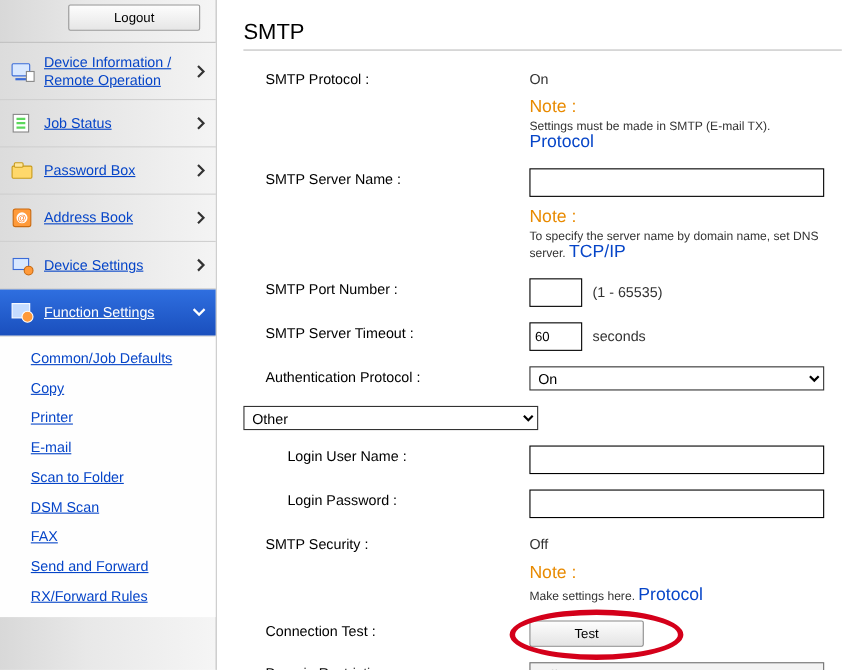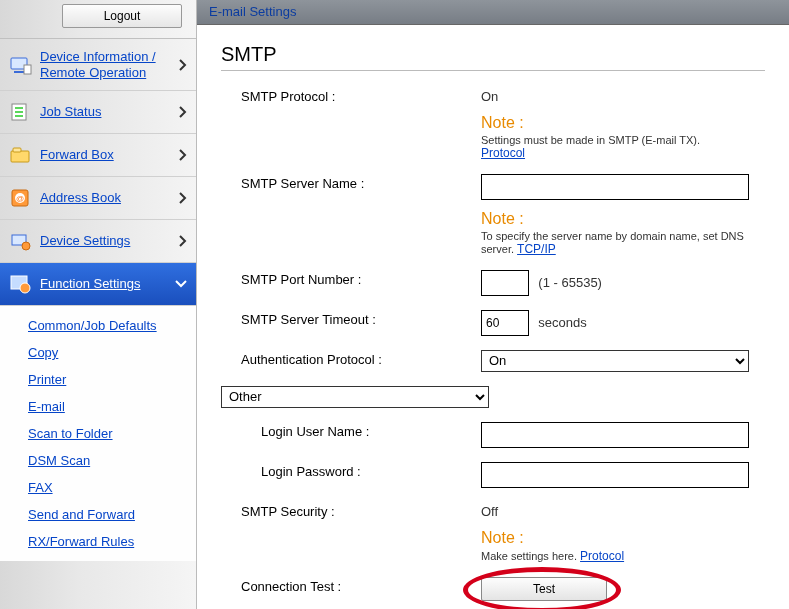--- a/index.html
+++ b/index.html
@@ -26,30 +26,30 @@
 .content { padding: 18px 24px; overflow: auto; height: 100%; background: #fff; }
 .section-title { font-size: 20px; color: #000; margin-bottom: 4px; }
 .section-divider { border: none; border-top: 1px solid #bbb; margin-bottom: 16px; }
 .form-row { display: flex; align-items: flex-start; margin-bottom: 14px; }
 .label-col { width: 260px; padding-left: 20px; padding-top: 2px; color: #000; font-size: 13px; }
 .label-col.indent { padding-left: 40px; }
 .value-col { flex: 1; position: relative; }
 .static-val { font-size: 13px; padding-top: 2px; }
 .note { color: #e88a00; font-size: 16px; margin-top: 10px; }
 .note-text { color: #333; font-size: 11px; margin-top: 2px; }
-.link { color: #0645c8; text-decoration: underline; font-size: 12px; cursor: pointer; }
+.link { color: #0645c8; font-size: 16px; cursor: pointer; }
 input.text-input { height: 26px; border: 1px solid #000; padding: 2px 4px; font-size: 12px; }
 input.wide { width: 268px; }
 input.small { width: 48px; }
 select.sel { height: 22px; border: 1px solid #333; font-size: 13px; padding: 1px 3px; background: #fff; }
 select.wide { width: 268px; }
 select.disabled { background: #efefef; color: #666; }
 .unit { font-size: 13px; margin-left: 6px; }
 .btn { height: 24px; padding: 0 22px; background: linear-gradient(#fdfdfd,#e4e4e4); border: 1px solid #888; border-radius: 2px; font-size: 12px; cursor: pointer; }
-.test-btn { width: 126px; }
+.test-btn { width: 104px; }
 .domain-btn { width: 120px; float: right; margin-right: 8px; }
 .highlight-ring { position: absolute; left: -18px; top: -10px; width: 158px; height: 46px; border: 5px solid #d4001a; border-radius: 50%; pointer-events: none; }
 .row-spacer { height: 16px; }
 .chev svg { display: block; }
 </style>
 </head>
 <body>
 
 <div class="layout">
   <aside class="sidebar">
@@ -92,21 +92,21 @@
           </span>
       </div>
 
       <div class="nav-item">
         <span class="nav-icon">
           <svg width="22" height="20">
               <rect x="1" y="6" width="18" height="11" rx="1" fill="#ffd86b" stroke="#c89a1a"></rect>
               <rect x="3" y="3" width="8" height="4" rx="1" fill="#ffe69b" stroke="#c89a1a"></rect>
             </svg>
         </span>
-        <span class="nav-label">Forward Box</span>
+        <span class="nav-label">Password Box</span>
         <span class="chev">
             <svg width="10" height="14">
               <path d="M2 2 L7 7 L2 12" stroke="#333" stroke-width="2" fill="none"></path>
             </svg>
           </span>
       </div>
 
       <div class="nav-item">
         <span class="nav-icon">
           <svg width="22" height="20">
@@ -162,23 +162,20 @@
         <a class="sub-item">DSM Scan</a>
         <a class="sub-item">FAX</a>
         <a class="sub-item">Send and Forward</a>
         <a class="sub-item">RX/Forward Rules</a>
       </div>
 
     </nav>
   </aside>
 
   <main class="main">
-    <div class="page-header">
-      <span>E-mail Settings</span>
-    </div>
     <div class="content">
       <div class="section-title">SMTP</div>
       <hr class="section-divider">
 
       <div class="form-row">
         <div class="label-col">SMTP Protocol :</div>
         <div class="value-col">
           <div class="static-val">On</div>
           <div class="note">Note :</div>
           <div class="note-text">

